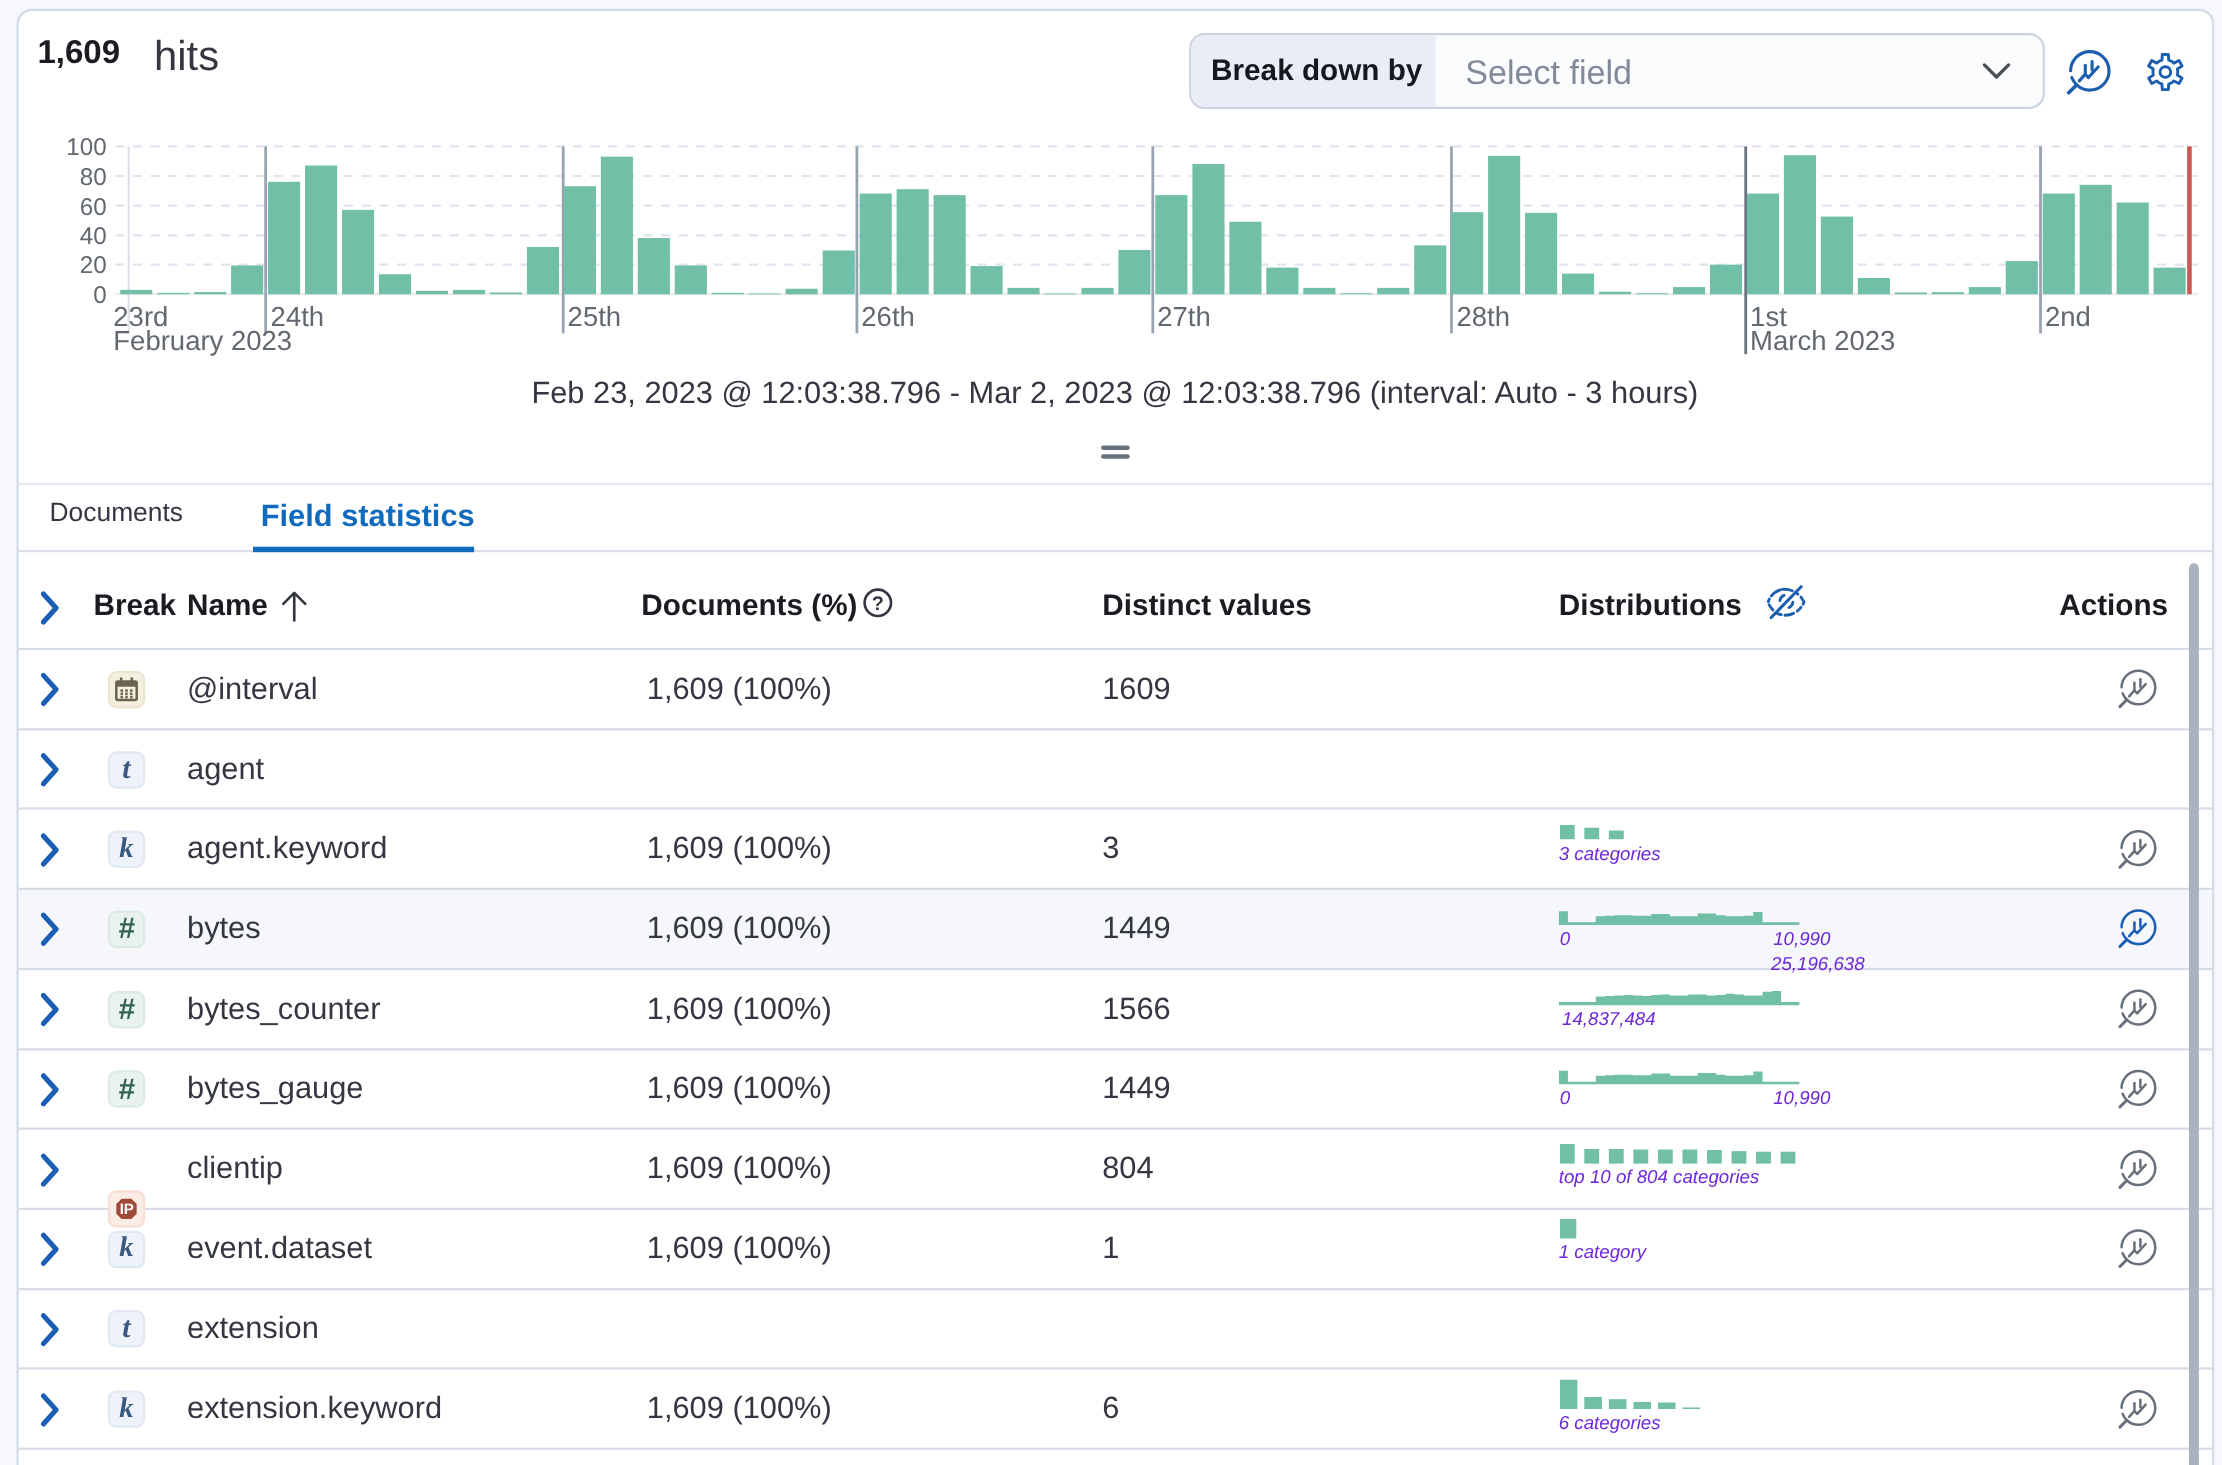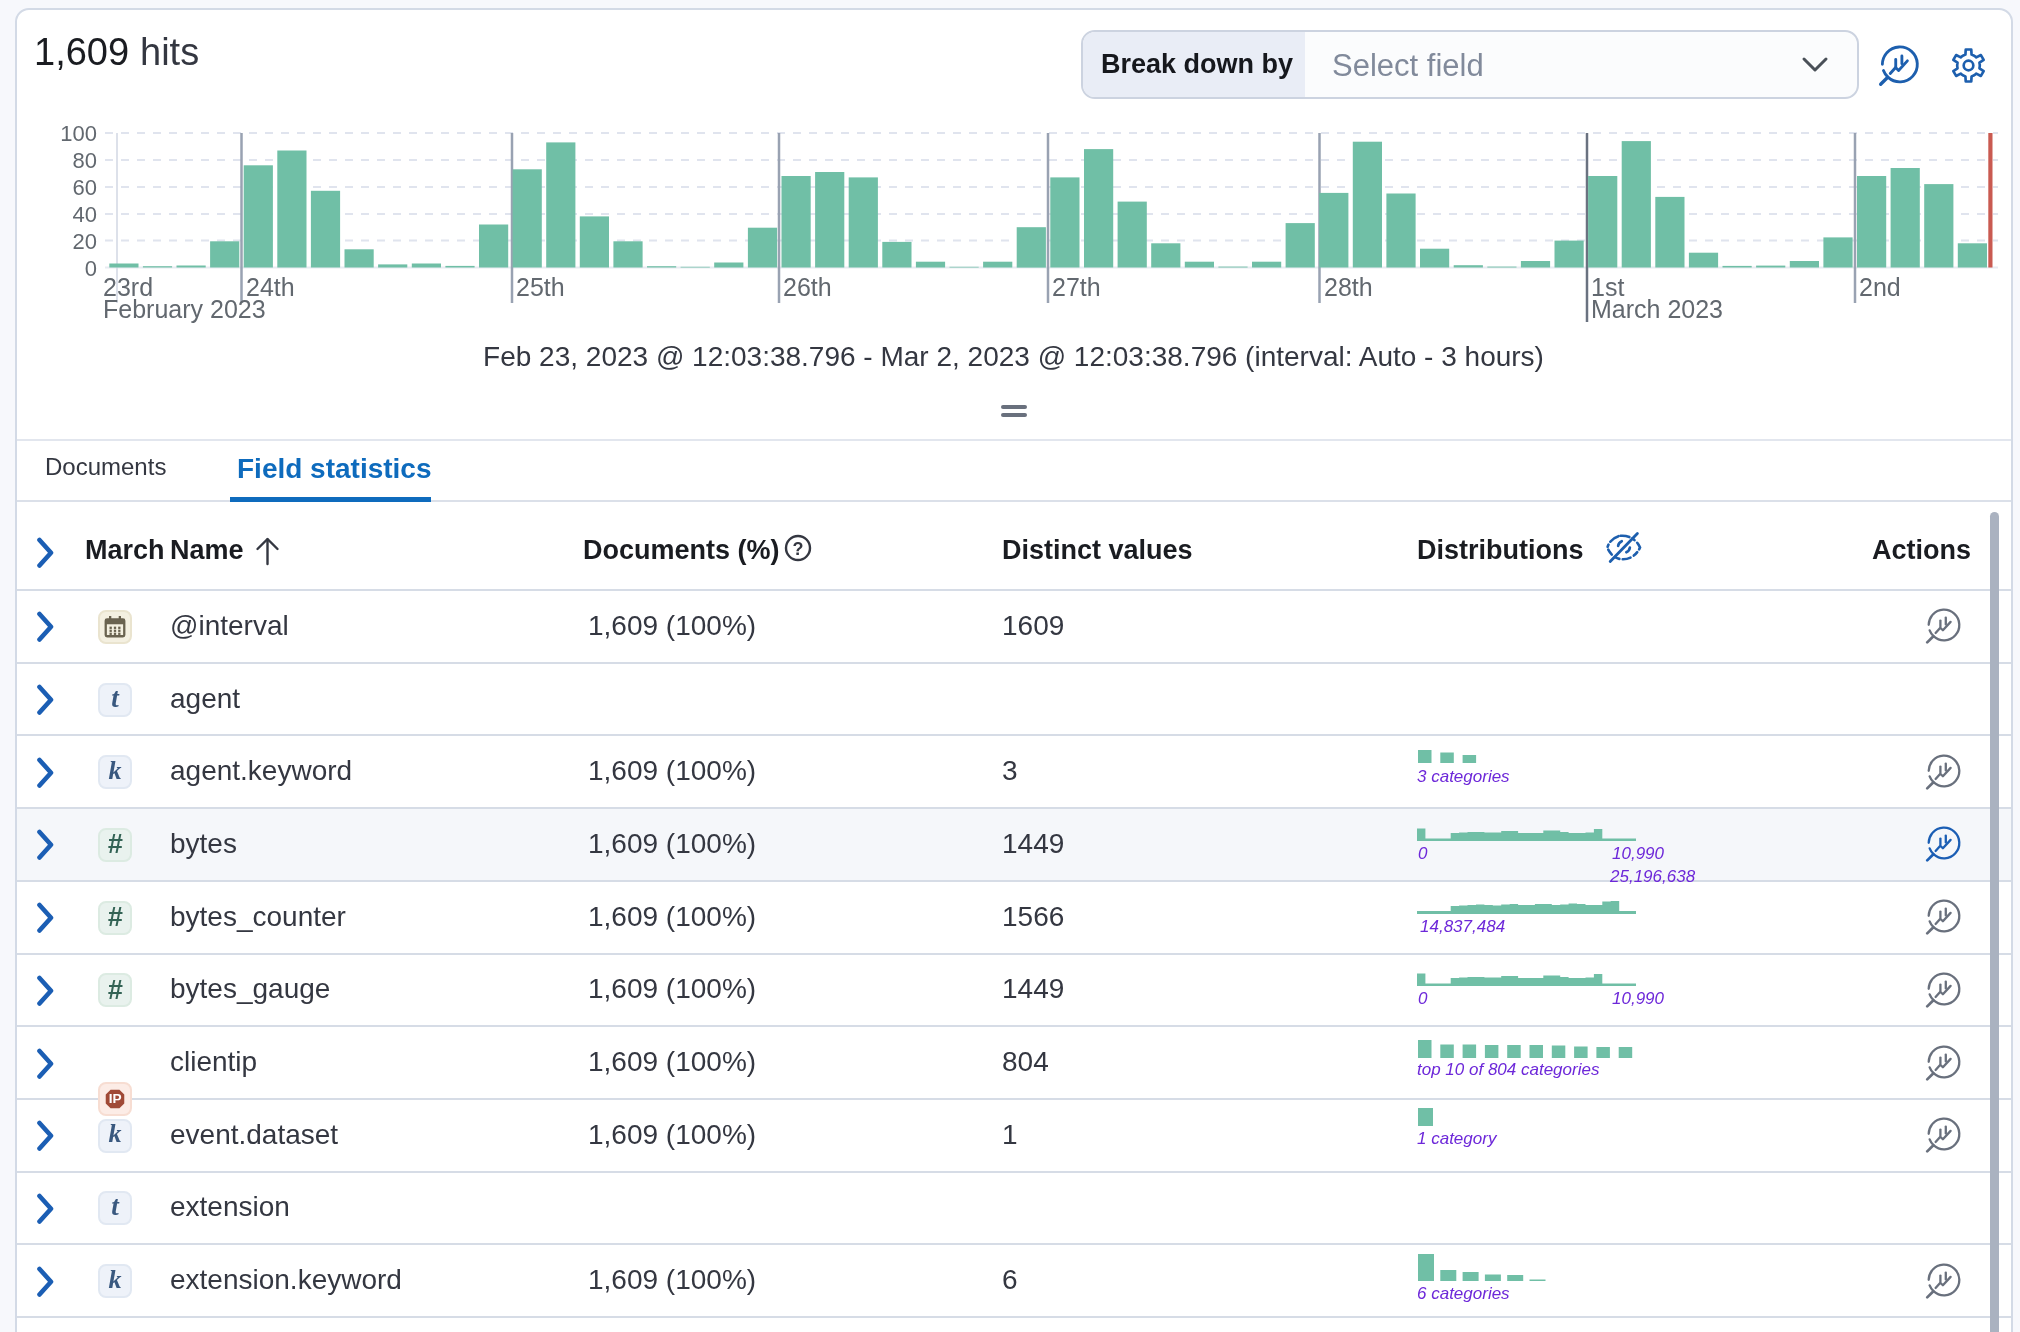--- a/index.html
+++ b/index.html
@@ -4,21 +4,21 @@
 *{margin:0;padding:0;box-sizing:border-box}
 body{width:2020px;height:1332px;background:#f7f8fc;font-family:"Liberation Sans",sans-serif;position:relative;overflow:hidden}
 .abs{position:absolute}
 .tok{position:absolute;width:34px;height:34px;border-radius:8px;display:flex;align-items:center;justify-content:center}
 .lbl{position:absolute;font-style:italic;color:#6d28d9;font-size:17px;line-height:1;white-space:nowrap}
 .cell{position:absolute;font-size:28px;color:#343741;line-height:1;white-space:nowrap}
 .hcell{position:absolute;font-size:27px;font-weight:bold;color:#1a1c21;line-height:1;white-space:nowrap}
 
 </style></head><body>
 <div class="abs" style="left:15px;top:8px;width:1998px;height:1360px;background:#fff;border:2px solid #d3dae6;border-radius:14px 14px 0 0;"></div>
-<div class="abs" style="left:34px;top:33px;font-size:38px;font-weight:normal;color:#1a1c21;line-height:1">1,609</div>
+<div class="abs" style="left:34px;top:33px;font-size:30px;font-weight:bold;color:#1a1c21;line-height:1">1,609</div>
 <div class="abs" style="left:140px;top:33px;font-size:38px;color:#343741;line-height:1">hits</div>
 <div class="abs" style="left:1081px;top:30px;width:778px;height:69px;background:#fbfcfd;border:2px solid #ccd3e0;border-radius:14px;"></div>
 <div class="abs" style="left:1083px;top:32px;width:222px;height:65px;background:#e9edf6;border-radius:12px 0 0 12px;"></div>
 <div class="abs" style="left:1101px;top:51px;font-size:27px;font-weight:bold;color:#16181d;line-height:1">Break down by</div>
 <div class="abs" style="left:1332px;top:50px;font-size:31px;color:#818a9b;line-height:1">Select field</div>
 <svg style="position:absolute;left:1801px;top:55px" width="28" height="20" viewBox="0 0 28 20">
 <polyline points="3,4 14,15 25,4" fill="none" stroke="#4a5058" stroke-width="3" stroke-linecap="round" stroke-linejoin="round"></polyline>
   </svg>
 <svg style="position:absolute;left:1877px;top:44.5px" width="43.4" height="45.7" viewBox="0 0 38 40">
 <g fill="none" stroke="#1d5fae" stroke-width="2.5" stroke-linecap="round">
@@ -126,21 +126,21 @@
 <div class="abs" style="left:1001px;top:405px;width:26px;height:4px;background:#69707d;border-radius:2px"></div>
 <div class="abs" style="left:1001px;top:413px;width:26px;height:4px;background:#69707d;border-radius:2px"></div>
 <div class="abs" style="left:17px;top:439px;width:1994px;height:2px;background:#e2e6ee"></div>
 <div class="abs" style="left:45px;top:455px;font-size:24px;font-weight:normal;color:#343741;line-height:1">Documents</div>
 <div class="abs" style="left:237px;top:455px;font-size:28px;font-weight:bold;color:#0e6bbd;line-height:1">Field statistics</div>
 <div class="abs" style="left:17px;top:500px;width:1994px;height:2px;background:#dbe0e9"></div>
 <div class="abs" style="left:230px;top:497px;width:201px;height:5px;background:#0e6bbd"></div>
 <svg style="position:absolute;left:37px;top:537px" width="17" height="32" viewBox="0 0 17 32">
 <polyline points="2.5,3 14,15.7 2.5,28.5" fill="none" stroke="#1b5eb4" stroke-width="4.6" stroke-linecap="round" stroke-linejoin="round"></polyline>
   </svg>
-<div class="hcell" style="left:85px;top:537px">March</div>
+<div class="hcell" style="left:85px;top:537px">Break</div>
 <div class="hcell" style="left:170px;top:537px">Name</div>
 <svg style="position:absolute;left:254px;top:535px" width="28" height="32" viewBox="0 0 28 32">
 <g fill="none" stroke="#343741" stroke-width="2.4" stroke-linecap="round" stroke-linejoin="round">
 <line x1="13.5" y1="4.5" x2="13.5" y2="29"></line>
 <polyline points="3.5,14 13.5,4 23.5,14"></polyline>
 </g>
   </svg>
 <div class="hcell" style="left:583px;top:537px">Documents (%)</div>
 <svg style="position:absolute;left:783px;top:533px" width="30" height="30" viewBox="0 0 30 30">
 <circle cx="15" cy="15" r="12" fill="none" stroke="#343741" stroke-width="2.4"></circle>

